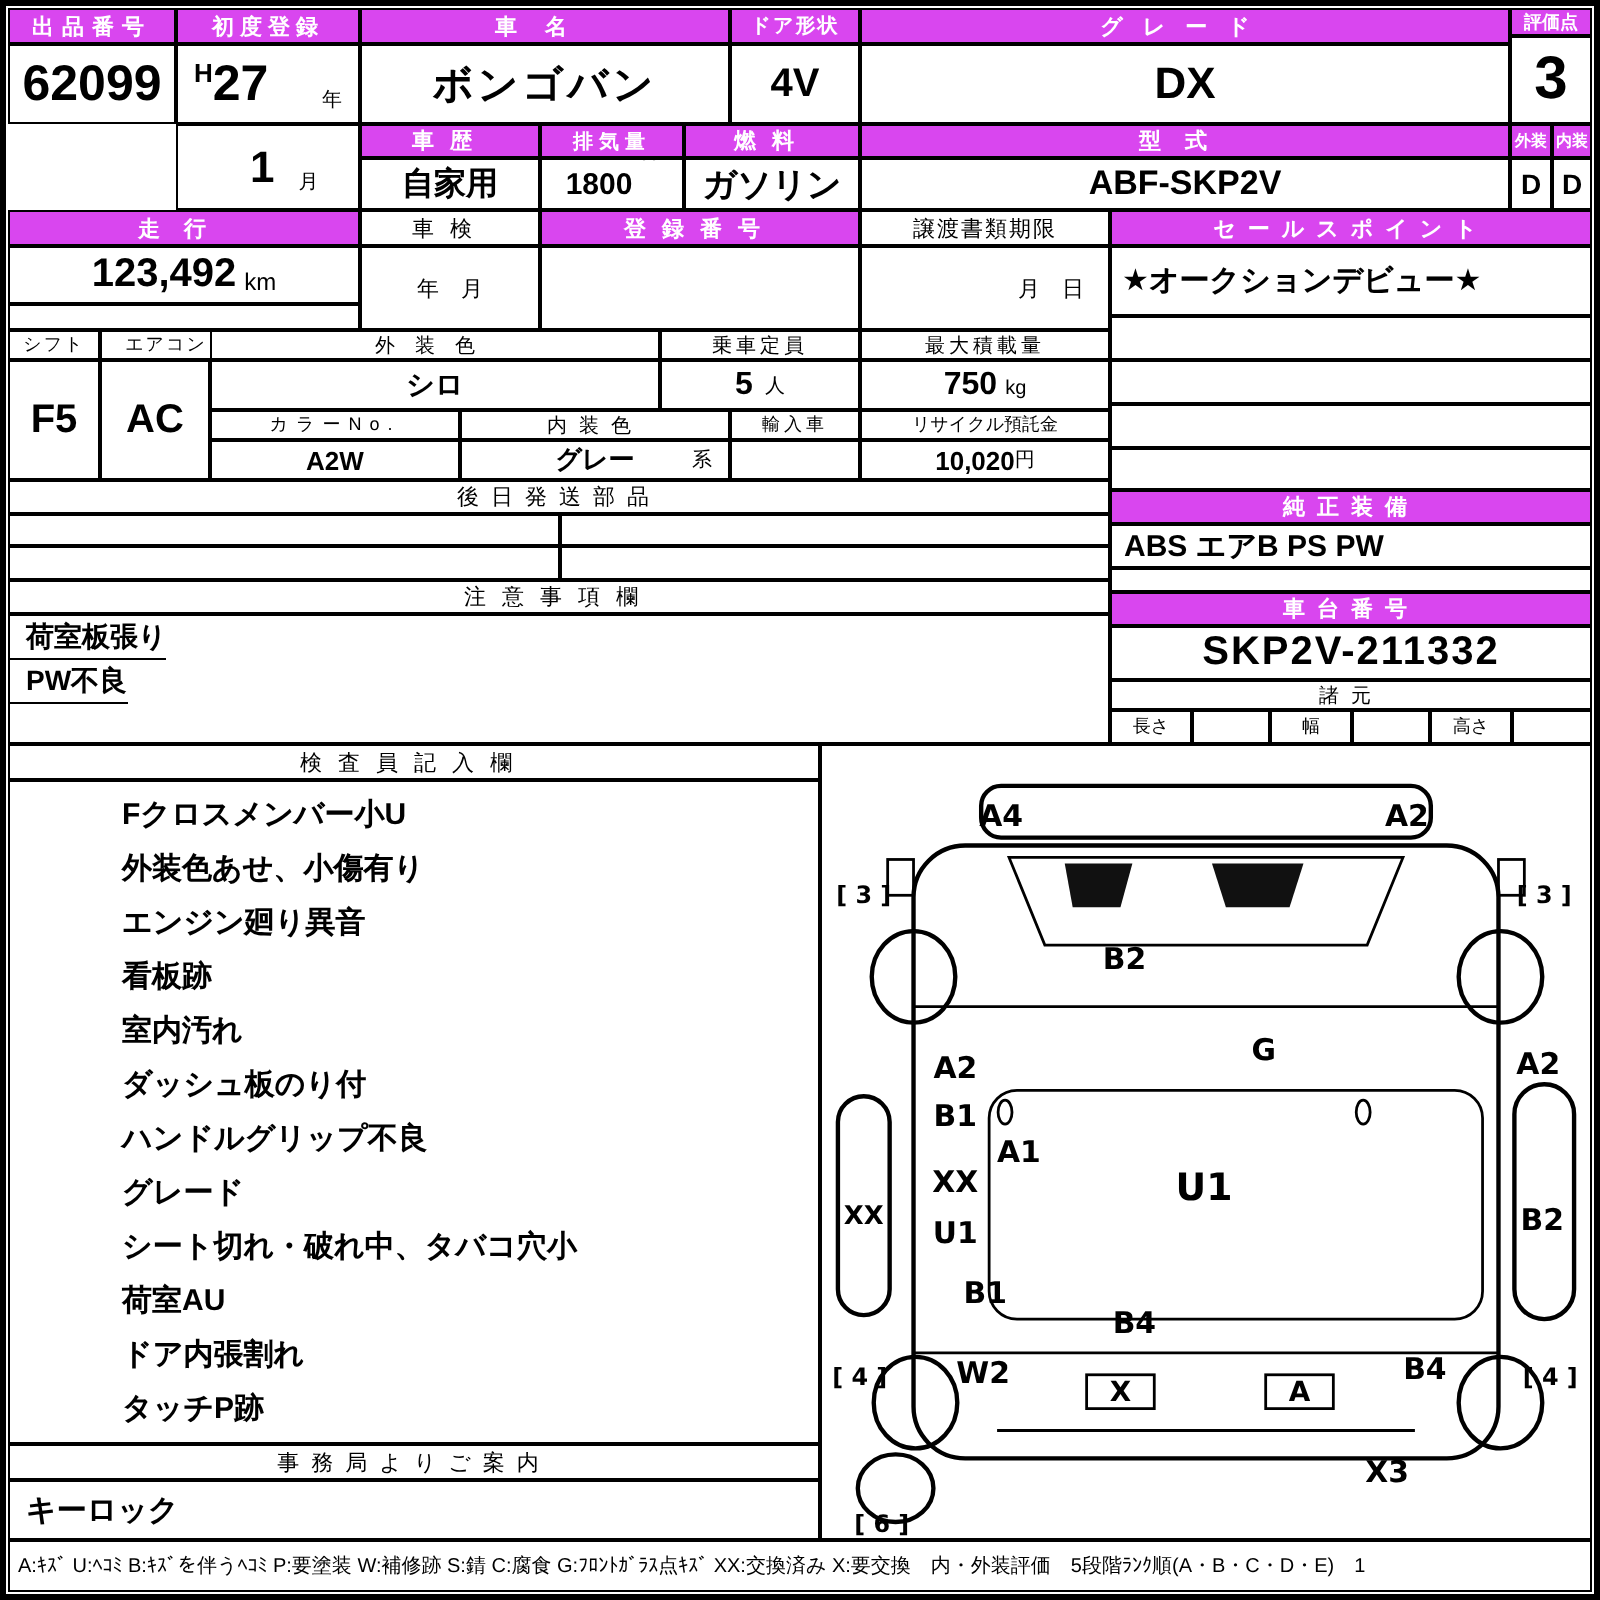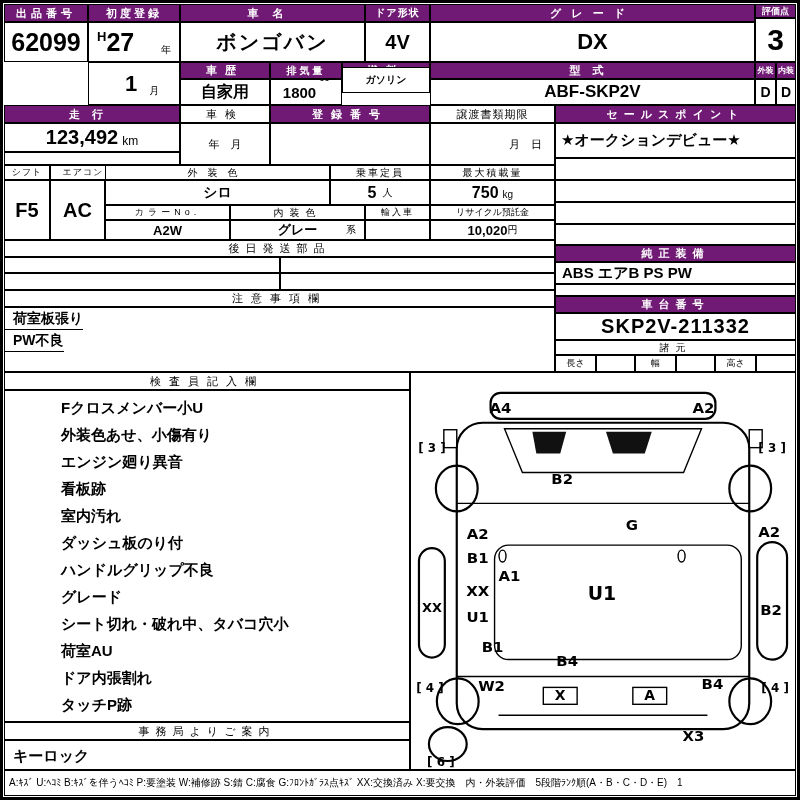--- a/index.html
+++ b/index.html
@@ -1,19 +1,19 @@
 <!DOCTYPE html>
 <html><head>
 <meta charset="utf-8">
 <style>
   html,body{margin:0;padding:0;width:800px;height:800px;overflow:hidden;background:#fff;}
   body{position:relative;font-family:"Liberation Sans","DejaVu Sans",sans-serif;color:#000;}
   .frame{position:absolute;left:0;top:0;width:800px;height:800px;border:3px solid #000;box-sizing:border-box;}
   .cell{position:absolute;border:1px solid #000;box-sizing:border-box;display:flex;align-items:center;justify-content:center;overflow:hidden;background:#fff;}
-  .bhdr{background:#701a75;color:#fff;font-weight:bold;font-size:11px;}
+  .bhdr{background:#d946ef;color:#fff;font-weight:bold;font-size:11px;}
   .whdr{font-size:11px;background:#fff;color:#000;}
   .val{font-weight:bold;}
   .col{flex-direction:column;align-items:flex-start;justify-content:flex-start;}
   .unit{font-size:10px;font-weight:normal;}
   .note-line{font-size:15px;font-weight:bold;line-height:27px;white-space:nowrap;text-align:left;margin-left:48px;}
   .caution-line{height:21px;line-height:21px;border-bottom:1px solid #000;font-size:14px;font-weight:bold;padding-left:8px;text-align:left;}
   .office-line{font-size:15px;font-weight:bold;line-height:26px;padding-left:8px;text-align:left;}
   #diagram-svg .ln1{fill:none;stroke:#000;stroke-width:1.4;}
   #diagram-svg .ln2{fill:none;stroke:#000;stroke-width:2.2;}
   #diagram-svg .fillb{fill:#111;stroke:none;}
@@ -53,21 +53,21 @@
 <div class="cell bhdr" style="left:180px;top:62px;width:90px;height:17px;letter-spacing:8px">車歴</div>
 <div class="cell val" style="left:180px;top:79px;width:90px;height:26px;font-size:16px">自家用</div>
 
 <div class="cell bhdr" style="left:270px;top:62px;width:72px;height:17px;font-size:10px;letter-spacing:3px">排気量</div>
 <div class="cell val" style="left:270px;top:79px;width:72px;height:26px">
   <span style="font-size:15px">1800</span>
   <span class="unit" style="margin-left:3px;align-self:flex-end;margin-bottom:21px">cc</span>
 </div>
 
 <div class="cell bhdr" style="left:342px;top:62px;width:88px;height:17px;letter-spacing:8px">燃料</div>
-<div class="cell val" style="left:342px;top:67px;width:88px;height:26px;font-size:10px">ガソリン</div>
+<div class="cell val" style="left:342px;top:79px;width:88px;height:26px;font-size:17px">ガソリン</div>
 
 <div class="cell bhdr" style="left:430px;top:62px;width:325px;height:17px;letter-spacing:12px">型式</div>
 <div class="cell val" style="left:430px;top:79px;width:325px;height:26px;font-size:17px">ABF-SKP2V</div>
 
 <div class="cell bhdr" style="left:755px;top:62px;width:21px;height:17px;font-size:8px">外装</div>
 <div class="cell bhdr" style="left:776px;top:62px;width:20px;height:17px;font-size:8px">内装</div>
 <div class="cell val" style="left:755px;top:79px;width:21px;height:26px;font-size:14px">D</div>
 <div class="cell val" style="left:776px;top:79px;width:20px;height:26px;font-size:14px">D</div>
 
 <div class="cell bhdr" style="left:4px;top:105px;width:176px;height:18px;letter-spacing:12px">走行</div>

